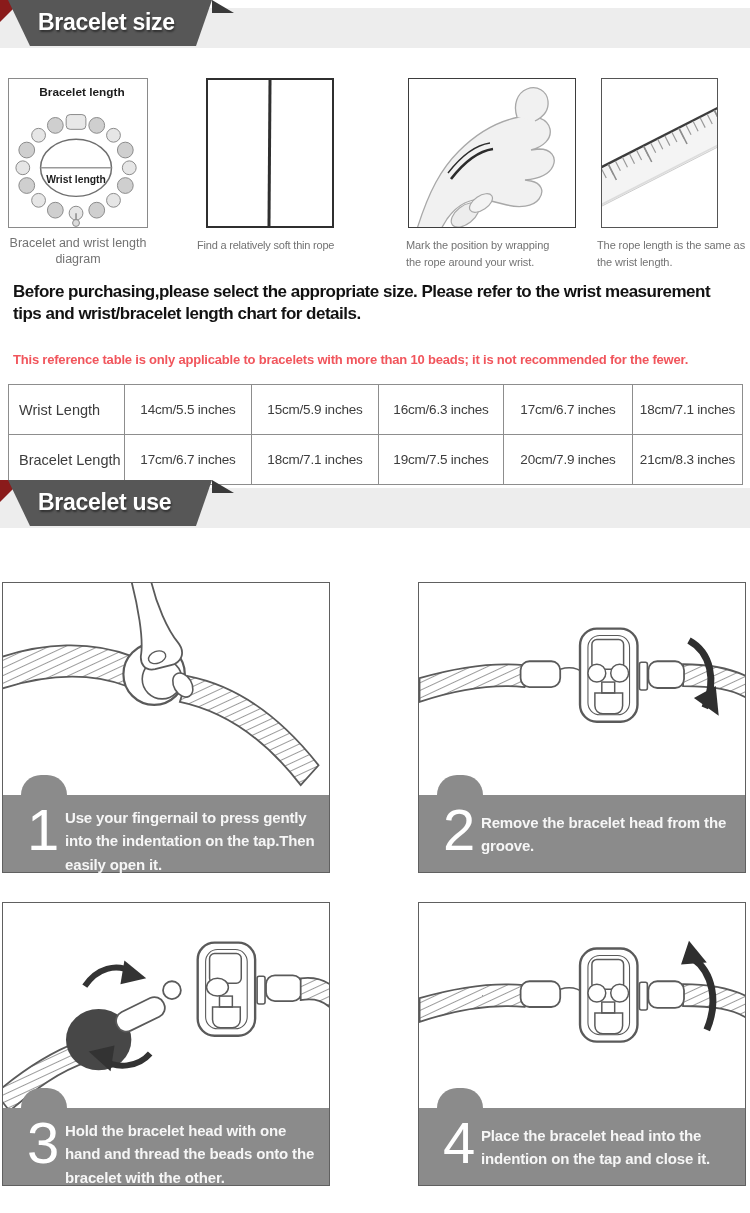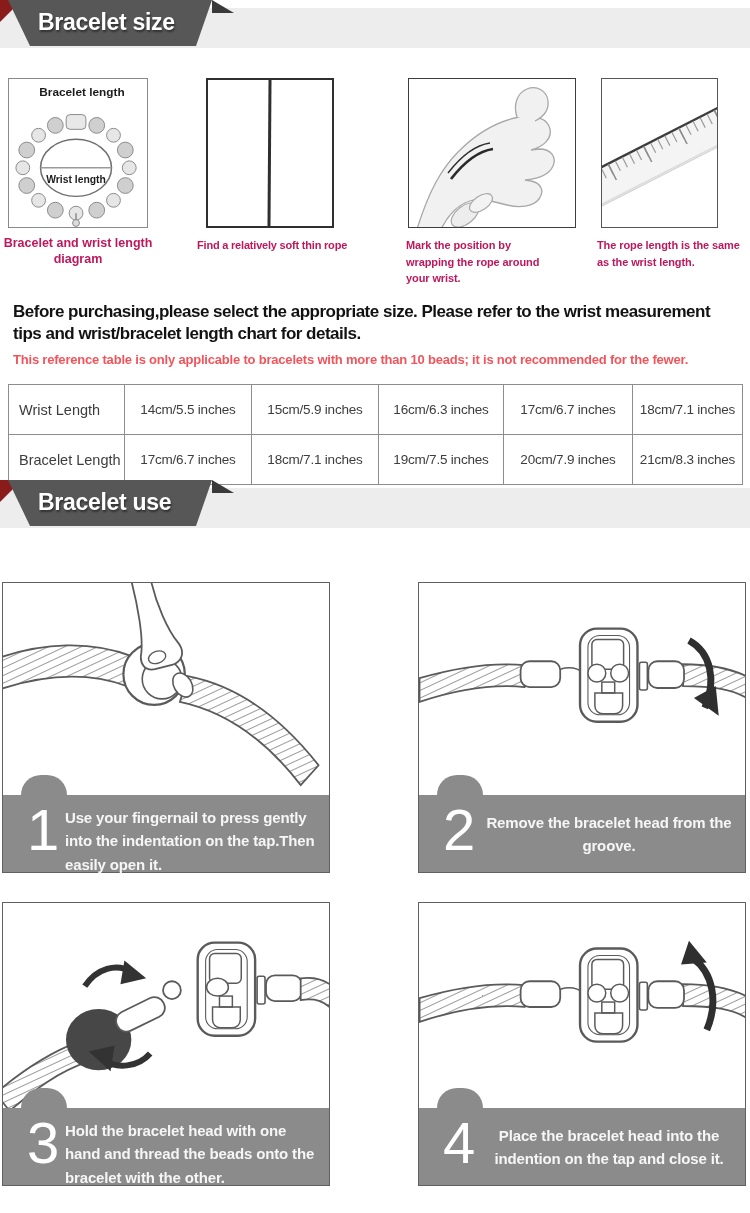--- a/index.html
+++ b/index.html
@@ -27,30 +27,30 @@
   #col-2 { left:206px; width:128px; }
   #col-3 { left:408px; width:168px; }
   #col-4 { left:601px; width:117px; }
   .step-box { height:150px; background:#fff; position:relative; overflow:hidden; }
   #col-1 .step-box { border:1px solid #8a8a8a; }
   #col-2 .step-box { border:2px solid #2f2f2f; }
   #col-3 .step-box { border:1px solid #3d3d3d; }
   #col-4 .step-box { border:1px solid #555; }
   .step-box svg { display:block; width:100%; height:100%; }
   .rope-line { position:absolute; left:50%; margin-left:-2px; top:0; bottom:0; width:3px; background:#2f2f2f; transform:rotate(0.4deg); }
-  .step-caption { margin-top:9px; font-weight:bold; color:#be185d; font-size:11px; line-height:1.5; }
+  .step-caption { margin-top:9px; font-weight:normal; color:#737373; font-size:11px; line-height:1.5; }
   #col-1 .step-caption { font-size:12.5px; line-height:1.25; text-align:center; width:150px; margin-left:-5px; margin-top:8px; }
   #col-2 .step-caption { width:190px; margin-left:-9px; white-space:nowrap; letter-spacing:-0.2px; }
   #col-3 .step-caption { width:152px; margin-left:-2px; letter-spacing:-0.1px; }
   #col-4 .step-caption { width:152px; margin-left:-4px; letter-spacing:-0.1px; }
   .svg-label { font-family:"Liberation Sans",sans-serif; font-size:12px; font-weight:bold; fill:#1c1c1c; }
   .svg-label2 { font-family:"Liberation Sans",sans-serif; font-size:10.5px; font-weight:bold; fill:#1c1c1c; }
 
   
-  .intro { position:absolute; top:301px; left:13px; width:726px; font-size:17px; font-weight:bold;
+  .intro { position:absolute; top:281px; left:13px; width:726px; font-size:17px; font-weight:bold;
       color:#121212; line-height:1.3; letter-spacing:-0.5px; }
   .note { position:absolute; top:352px; left:13px; width:737px; font-size:13px; font-weight:bold;
       color:#f1555c; letter-spacing:-0.2px; white-space:nowrap; }
 
   
   .size-table { position:absolute; top:384px; left:8px; border-collapse:collapse; table-layout:fixed; }
   .size-table td { border:1px solid #8d8d8d; height:50px; font-size:13.5px; color:#3d3d3d; background:#fff; }
   .size-table td.h { text-align:left; padding-left:10px; font-size:14.5px; }
   .size-table td.v { text-align:center; letter-spacing:-0.2px; }
 
@@ -61,21 +61,21 @@
   #panel-3 { left:2px;   top:902px; height:284px; }
   #panel-4 { left:418px; top:902px; height:284px; }
   .panel-art { position:absolute; top:0; left:0; right:0; bottom:77px; overflow:hidden; }
   .panel-art svg { display:block; width:100%; height:100%; }
   .panel-bar { position:absolute; left:0; right:0; bottom:0; height:77px; background:#8b8b8b; }
   .bar-bump { position:absolute; left:18px; top:-20px; width:46px; height:20px; background:#8b8b8b;
       border-radius:23px 23px 0 0; }
   .bar-num { position:absolute; left:24px; top:3px; font-size:58px; line-height:64px; font-weight:400; color:#ffffff; }
   .bar-text { position:absolute; left:62px; top:11px; width:256px; font-size:15px; font-weight:bold;
       color:#f6f6f6; line-height:1.55; letter-spacing:-0.15px; }
-  #panel-2 .bar-text, #panel-4 .bar-text { top:16px;text-align:center; }
+  #panel-2 .bar-text, #panel-4 .bar-text { top:16px; }
 </style>
 </head>
 <body>
 
 <div class="page">
 
   <div class="banner" id="banner-size">
     <div class="strip"></div>
     <div class="red-corner"></div>
     <div class="fold"></div>

